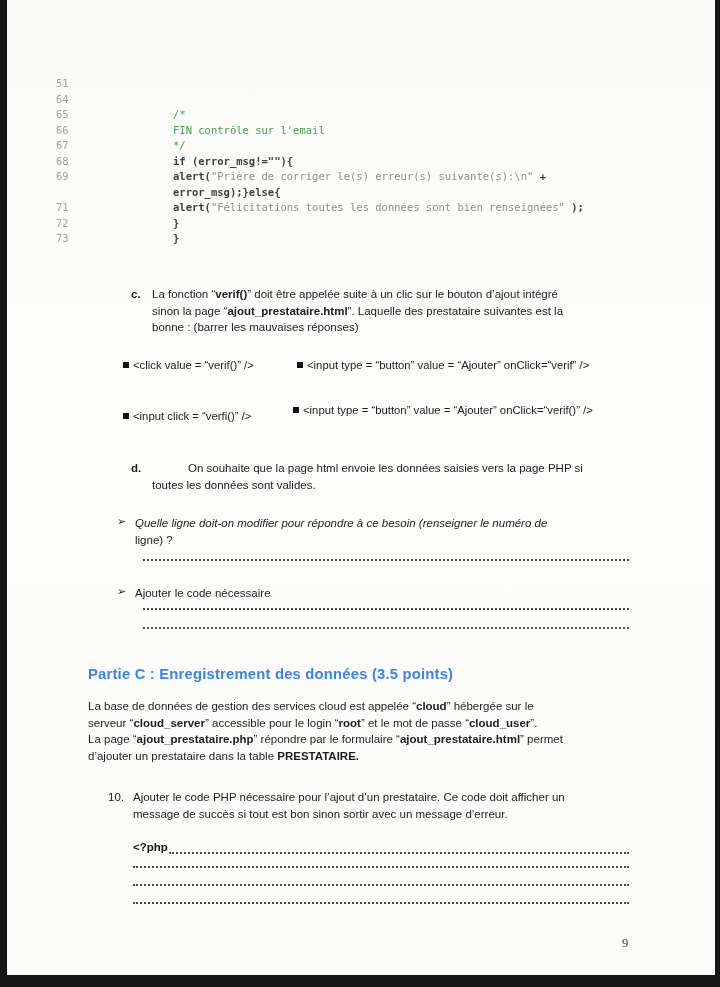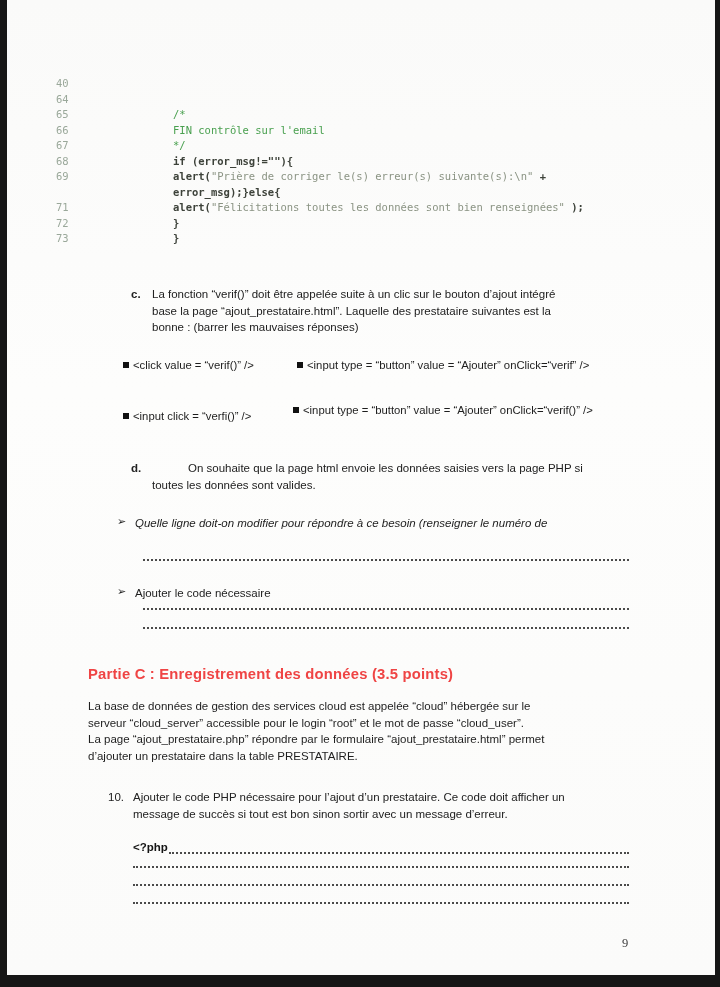--- a/index.html
+++ b/index.html
@@ -15,75 +15,75 @@
   .code-block{position:absolute;left:56px;top:76px;width:600px;font-family:"DejaVu Sans Mono","Liberation Mono",monospace;font-size:10.5px;line-height:15.5px;}
   .code-row{display:flex;white-space:pre;}
   .ln{width:117px;color:#9aa89a;flex:0 0 117px;}
   .lc{color:#44483f;}
   .lc .cmt{color:#49a04f;}
   .lc .kw{color:#3d423a;font-weight:700;}
   .lc .str{color:#8a9383;}
 
   
   .t{position:absolute;color:#212121;font-size:11.5px;line-height:16.5px;}
-  .b{font-weight:400;}
+  .b{font-weight:700;}
   .qrow{display:flex;}
   .qlabel{flex:0 0 21px;font-weight:700;}
   .num-label{flex:0 0 25px;font-weight:400;}
 
   
   .opt{position:absolute;color:#1d1d1d;font-size:11.3px;white-space:nowrap;text-align:right;}
   .sq{display:inline-block;width:6px;height:6px;background:#111;margin-right:4px;vertical-align:1px;}
 
   
   .arrow{position:absolute;font-size:11.5px;color:#1d1d1d;}
   .arrow .glyph{position:absolute;left:0;top:0;font-size:11px;}
   .arrow .atext{margin-left:18px;line-height:16.5px;}
 
   .dotline{position:absolute;height:4px;border-bottom:2px dotted #4a4a4a;}
 
-  .heading{position:absolute;left:88px;top:666px;font-size:14.8px;font-weight:700;color:#ef4444;letter-spacing:.2px;}
+  .heading{position:absolute;left:88px;top:666px;font-size:14.8px;font-weight:700;color:#3b82f6;letter-spacing:.2px;}
 
   .para{position:absolute;left:88px;top:698px;width:555px;font-size:11.5px;line-height:16.6px;color:#1e1e1e;}
 
   .phpline{position:absolute;left:133px;top:841px;width:496px;display:flex;align-items:flex-end;}
   .phpline .tag{font-weight:700;font-size:11.5px;color:#141414;line-height:13px;}
   .phpline .fill{flex:1;border-bottom:2px dotted #4a4a4a;height:3px;margin-left:1px;}
 
   .pagenum{position:absolute;left:622px;top:936px;font-family:"Liberation Serif",serif;font-size:12.5px;color:#3c3c3c;}
 </style>
 </head>
 <body>
 
 <div class="photo">
   <div class="paper"></div>
   <div class="edge edge-left"></div>
   <div class="edge edge-right"></div>
   <div class="edge edge-bottom"></div>
 
   <div class="code-block" id="code-lines">
-      <div class="code-row"><span class="ln">40</span><span class="lc"></span></div>
+      <div class="code-row"><span class="ln">51</span><span class="lc"></span></div>
       <div class="code-row"><span class="ln">64</span><span class="lc"></span></div>
       <div class="code-row"><span class="ln">65</span><span class="lc"><span class="cmt">/*</span></span></div>
       <div class="code-row"><span class="ln">66</span><span class="lc"><span class="cmt">FIN contrôle sur l'email</span></span></div>
       <div class="code-row"><span class="ln">67</span><span class="lc"><span class="cmt">*/</span></span></div>
       <div class="code-row"><span class="ln">68</span><span class="lc"><span class="kw">if (error_msg!=""){</span></span></div>
       <div class="code-row"><span class="ln">69</span><span class="lc"><span class="kw">alert(</span><span class="str">"Prière de corriger le(s) erreur(s) suivante(s):\n"</span><span class="kw"> +</span></span></div>
       <div class="code-row"><span class="ln"></span><span class="lc"><span class="kw">error_msg);}else{</span></span></div>
       <div class="code-row"><span class="ln">71</span><span class="lc"><span class="kw">alert(</span><span class="str">"Félicitations toutes les données sont bien renseignées"</span><span class="kw"> );</span></span></div>
       <div class="code-row"><span class="ln">72</span><span class="lc"><span class="kw">}</span></span></div>
       <div class="code-row"><span class="ln">73</span><span class="lc"><span class="kw">}</span></span></div>
     </div>
 
   <div class="t" style="left:131px;top:286px;width:500px;">
     <div class="qrow">
       <span class="qlabel">c.</span>
       <span>
         <span style="display:block;"><span>La fonction “</span><span class="b">verif()</span><span>” doit être appelée suite à un clic sur le bouton d’ajout intégré</span></span>
-        <span style="display:block;"><span>base la page “</span><span class="b">ajout_prestataire.html</span><span>”. Laquelle des prestataire suivantes est la</span></span>
+        <span style="display:block;"><span>sinon la page “</span><span class="b">ajout_prestataire.html</span><span>”. Laquelle des prestataire suivantes est la</span></span>
         <span style="display:block;"><span>bonne : (barrer les mauvaises réponses)</span></span>
       </span>
     </div>
   </div>
 
   <div class="opt" style="left:123px;top:359px;"><span class="sq"></span><span>&lt;click value = “verif()” /&gt;</span></div>
   <div class="opt" style="left:297px;top:359px;"><span class="sq"></span><span>&lt;input type = “button” value = “Ajouter” onClick=“verif” /&gt;</span></div>
 
   <div class="opt" style="left:123px;top:410px;"><span class="sq"></span><span>&lt;input click = “verfi()” /&gt;</span></div>
   <div class="opt" style="left:293px;top:404px;"><span class="sq"></span><span>&lt;input type = “button” value = “Ajouter” onClick=“verif()” /&gt;</span></div>
@@ -95,20 +95,21 @@
         <span style="display:block;margin-left:36px;">On souhaite que la page html envoie les données saisies vers la page PHP si</span>
         <span style="display:block;">toutes les données sont valides.</span>
       </span>
     </div>
   </div>
 
   <div class="arrow" style="left:117px;top:515px;width:520px;">
     <span class="glyph">➢</span>
     <div class="atext">
       <span style="display:block;font-style:italic;">Quelle ligne doit-on modifier pour répondre à ce besoin (renseigner le numéro de</span>
+      <span style="display:block;">ligne) ?</span>
     </div>
   </div>
   <div class="dotline" style="left:143px;top:555px;width:486px;"></div>
 
   <div class="arrow" style="left:117px;top:585px;width:520px;">
     <span class="glyph">➢</span>
     <div class="atext">Ajouter le code nécessaire</div>
   </div>
   <div class="dotline" style="left:143px;top:604px;width:486px;"></div>
   <div class="dotline" style="left:143px;top:623px;width:486px;"></div>

